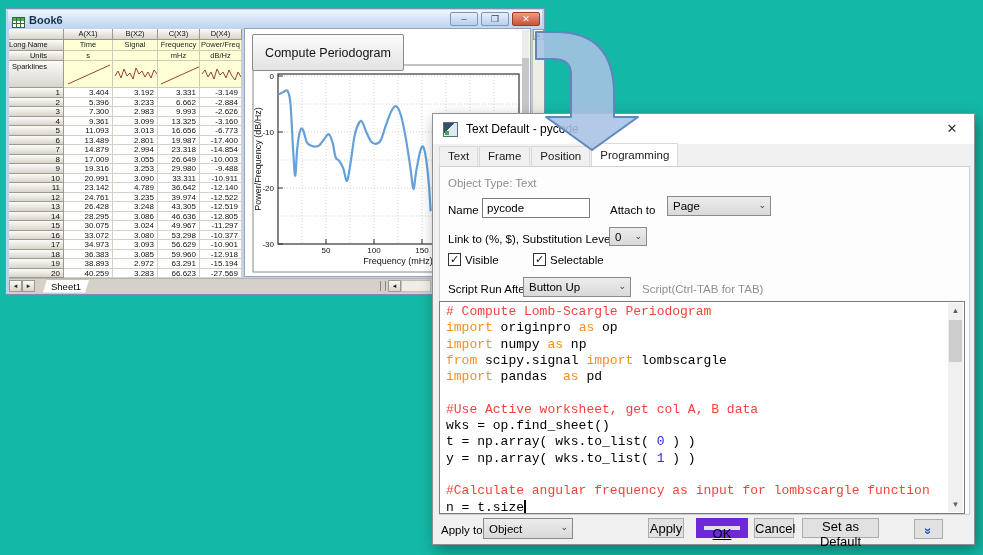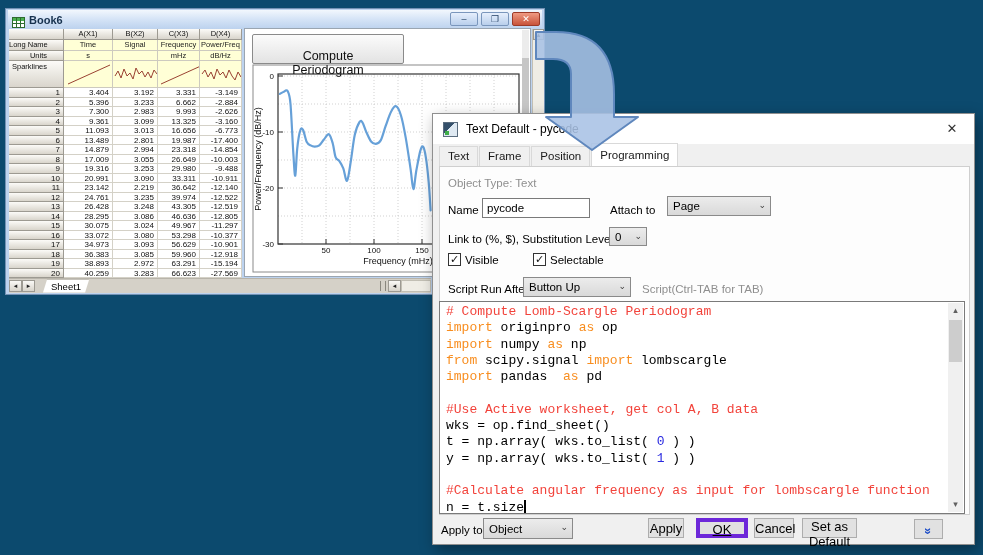--- a/index.html
+++ b/index.html
@@ -1,16 +1,16 @@
 <!DOCTYPE html>
 <html><head>
 <meta charset="utf-8">
 <style>
   html,body{margin:0;padding:0;background:#fff;font-family:"Liberation Sans","DejaVu Sans",sans-serif;}
-  #stage{position:relative;width:983px;height:555px;background:#0c4a6e;overflow:hidden;}
+  #stage{position:relative;width:983px;height:555px;background:#14b8a6;overflow:hidden;}
 
   
   #book{position:absolute;left:5px;top:8px;width:540px;height:287px;background:#bdd3ef;border:1px solid #7492b4;box-sizing:border-box;z-index:1;}
   .b-title{position:absolute;left:2px;top:1px;right:2px;height:19px;background:linear-gradient(#f2f7fd,#d7e5f7 45%,#bcd2ee);display:flex;align-items:center;padding-left:4px;}
   .b-icon{width:13px;height:11px;margin-right:4px;display:inline-block;}
   .b-name{font-size:11px;color:#16314e;font-weight:bold;}
   .b-btns{position:absolute;right:2px;top:2px;display:flex;gap:3px;}
   .wbtn{width:28px;height:14px;border:1px solid #7a96bc;border-radius:2px;background:linear-gradient(#e6effc,#b9cfec);font-size:9px;line-height:13px;text-align:center;color:#1c3a5e;cursor:pointer;box-sizing:border-box;}
   .wbtn.cls{background:linear-gradient(#ef9a82,#c8533a);border-color:#9c3a28;color:#fff;font-weight:bold;}
 
@@ -35,21 +35,21 @@
   .tsfill{flex:1;}
   .tssplit{width:4px;height:10px;border-left:1px solid #8a877e;border-right:1px solid #8a877e;margin:0 2px;cursor:col-resize;}
   .tstrack{width:30px;height:12px;background:#efede5;border:1px solid #c2bfb4;box-sizing:border-box;}
 
   
   #bvscroll{position:absolute;left:526px;top:20px;width:11px;height:248px;background:#efede5;border-left:1px solid #c2bfb4;}
   .vsarrow{display:block;width:11px;height:11px;background:linear-gradient(#faf9f6,#d8d4cb);border:1px solid #9d9a92;box-sizing:border-box;font-size:7px;line-height:9px;text-align:center;color:#333;}
 
   
   #graphwin{position:absolute;left:244px;top:28px;width:287px;height:249px;background:#fff;border:1px solid #9aa5b1;box-sizing:border-box;z-index:5;}
-  #cpbtn{position:absolute;left:7px;top:5px;width:152px;height:15px;background:linear-gradient(#fbfbfb,#e3e3e3);border:1px solid #8a8a8a;border-radius:2px;font-size:12.5px;font-family:"Liberation Sans",sans-serif;color:#111;cursor:pointer;padding:14px;}
+  #cpbtn{position:absolute;left:7px;top:5px;width:152px;height:37px;background:linear-gradient(#fbfbfb,#e3e3e3);border:1px solid #8a8a8a;border-radius:2px;font-size:12.5px;font-family:"Liberation Sans",sans-serif;color:#111;cursor:pointer;padding:0;}
   #graph-svg{position:absolute;left:0;top:0;}
   .gscroll{position:absolute;right:1px;top:1px;width:7px;height:245px;background:#ececec;}
   .gthumb{position:absolute;left:0;top:28px;width:7px;height:55px;background:#c6c6c6;}
 
   
   #arrow{position:absolute;left:0;top:0;z-index:60;pointer-events:none;}
 
   
   #dlg{position:absolute;left:432px;top:113px;width:543px;height:432px;background:#f0f0f0;border:1px solid #8f8f8f;box-sizing:border-box;box-shadow:3px 5px 14px rgba(0,0,0,.35);z-index:30;}
   .d-title{position:absolute;left:0;top:0;right:0;height:30px;background:#fff;display:flex;align-items:center;padding-left:10px;}
@@ -76,21 +76,21 @@
   .tk-num{color:#2a2ae0;}
   .tk-plain{color:#000;}
   .caret{display:inline-block;width:1.5px;height:13px;background:#000;vertical-align:-2px;}
   .cscroll{position:absolute;right:1px;top:1px;width:15px;height:209px;background:#f0f0f0;}
   .csarrow{position:absolute;left:0;width:15px;height:15px;text-align:center;font-size:9px;line-height:15px;color:#606060;cursor:pointer;}
   .csarrow.up{top:0;} .csarrow.dn{bottom:0;}
   .csthumb{position:absolute;left:1px;top:17px;width:13px;height:42px;background:#cdcdcd;cursor:pointer;}
 
   
   .dbtn{position:absolute;height:20px;background:#e1e1e1;border:1px solid #adadad;box-sizing:border-box;font-size:13px;font-family:"Liberation Sans",sans-serif;color:#000;padding:0;cursor:pointer;}
-  .dbtn.default{border:4px solid #6d28d9;text-decoration:underline;}
+  .dbtn.default{border:8px solid #6d28d9;text-decoration:underline;}
   .chevbtn{position:absolute;left:481px;top:405px;width:29px;height:20px;background:#e1e1e1;border:1px solid #adadad;box-sizing:border-box;cursor:pointer;padding:0;}
   .dbl{display:inline-block;transform:rotate(90deg);color:#2050c8;font-weight:bold;font-size:12px;letter-spacing:-2px;}
 </style>
 </head>
 <body>
 
 <div id="stage">
 
   <div id="book">
     <div class="b-title">
@@ -225,21 +225,21 @@
           <div class="ws-row">
             <div class="wc rhead">10</div>
             <div class="wc dcell">20.991</div>
             <div class="wc dcell">3.090</div>
             <div class="wc dcell">33.311</div>
             <div class="wc dcell">-10.911</div>
           </div>
           <div class="ws-row">
             <div class="wc rhead">11</div>
             <div class="wc dcell">23.142</div>
-            <div class="wc dcell">2.219</div>
+            <div class="wc dcell">4.789</div>
             <div class="wc dcell">36.642</div>
             <div class="wc dcell">-12.140</div>
           </div>
           <div class="ws-row">
             <div class="wc rhead">12</div>
             <div class="wc dcell">24.761</div>
             <div class="wc dcell">3.235</div>
             <div class="wc dcell">39.974</div>
             <div class="wc dcell">-12.522</div>
           </div>
@@ -420,17 +420,17 @@
           <span class="csarrow dn">▾</span>
         </div>
       </div>
     </div>
 
     <span class="lbl" style="left:8px;top:410px">Apply to</span>
     <div class="combo" style="left:50px;top:404px;width:90px;height:21px">
       <span>Object</span>
       <span class="chev">⌄</span>
     </div>
-    <span id="dlg-buttons"><button class="dbtn" style="left: 215px; top: 404px; width: 36px;">Apply</button><button class="dbtn default" style="left: 263px; top: 404px; width: 52px;">OK</button><button class="dbtn" style="left: 321px; top: 404px; width: 40px;">Cancel</button><button class="dbtn" style="left: 369px; top: 404px; width: 55px;">Set as Default</button></span>
+    <span id="dlg-buttons"><button class="dbtn" style="left: 215px; top: 404px; width: 36px;">Apply</button><button class="dbtn default" style="left: 263px; top: 404px; width: 52px;">OK</button><button class="dbtn" style="left: 321px; top: 404px; width: 40px;">Cancel</button><button class="dbtn" style="left: 369px; top: 404px; width: 77px;">Set as Default</button></span>
     <button class="chevbtn"><span class="dbl">»</span></button>
   </div>
 
 </div>
 
 </body></html>

